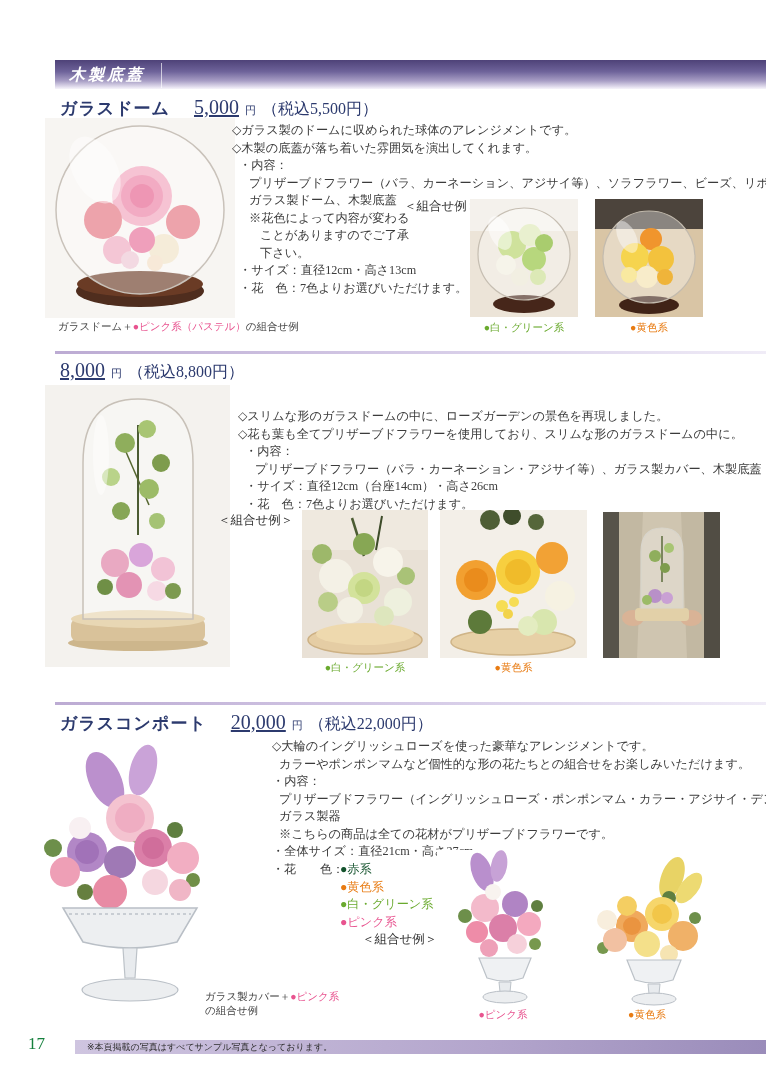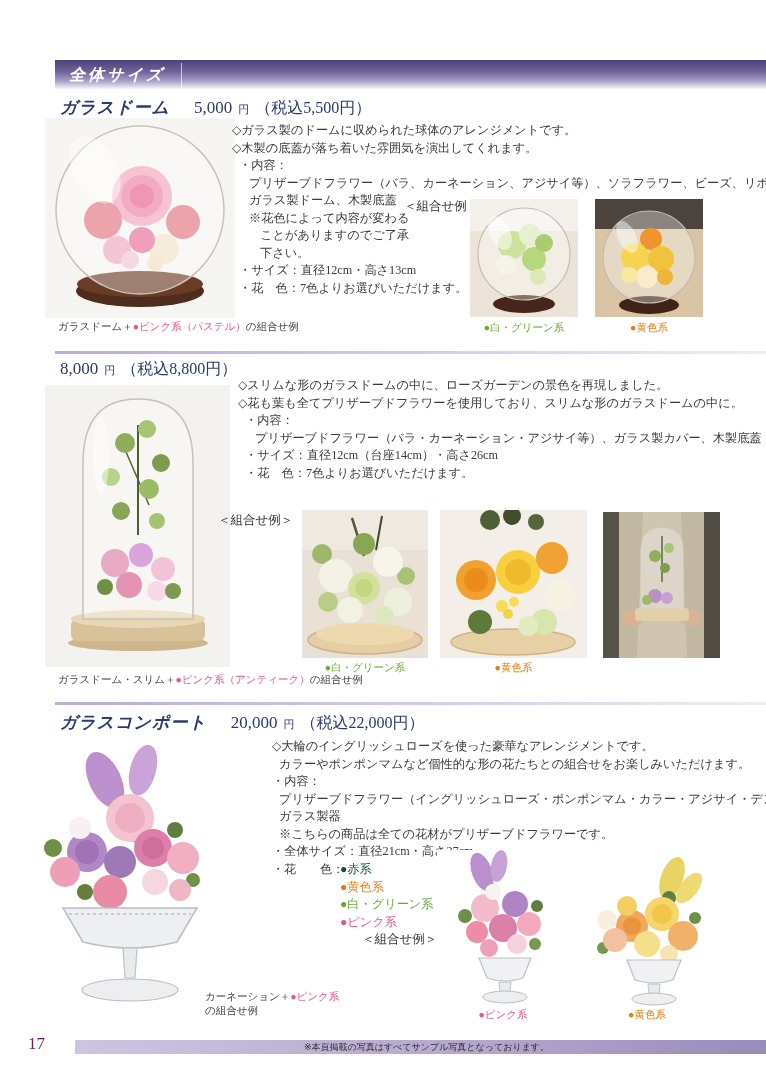--- a/index.html
+++ b/index.html
@@ -6,22 +6,22 @@
   .page{position:relative;width:766px;height:1084px;background:#ffffff;overflow:hidden;
         font-family:"Liberation Serif","DejaVu Serif",serif;color:#3a3a3a;}
   
   .banner{position:absolute;left:55px;top:60px;right:0;height:29px;
           background:linear-gradient(to bottom,#4e4278 0%,#6e639a 40%,#a89ec5 72%,#e9e5f2 95%,#f6f4fa 100%);}
   .banner-titlebox{display:inline-block;margin-left:10px;margin-top:3px;padding:2px 16px 2px 4px;
           border-right:1px solid rgba(255,255,255,.65);}
   .banner-title{color:#ffffff;font-size:16px;font-weight:bold;font-style:italic;letter-spacing:3px;}
   
   .sec-row{position:absolute;display:flex;align-items:baseline;gap:6px;color:#2c3a6e;white-space:nowrap;}
-  .sec-name{font-size:17px;font-weight:bold;font-style:italic;letter-spacing:1px;margin-right:18px;}
-  .sec-price{font-size:17px;}
+  .sec-name{font-size:17px;font-weight:bold;letter-spacing:1px;margin-right:18px;}
+  .sec-price{font-size:20px;text-decoration:underline;}
   .sec-yen{font-size:11px;}
   .sec-tax{font-size:16px;}
   
   .desc{position:absolute;font-size:12.2px;line-height:17.5px;color:#3b3b3b;}
   .ln{white-space:nowrap;}
   .i1{padding-left:7px;}
   .i2{padding-left:17px;}
   .i3{padding-left:28px;}
   .combo{position:absolute;font-size:12.5px;color:#333;white-space:nowrap;}
   
@@ -36,35 +36,35 @@
   .fc-label{position:absolute;font-size:12px;color:#3b3b3b;white-space:nowrap;}
   .fc-list{position:absolute;font-size:12.2px;line-height:17.5px;white-space:nowrap;}
   .c-red{color:#14532d;}
   .c-orange{color:#e87b12;}
   .c-green{color:#6aaa2e;}
   .c-pink{color:#e8538f;}
   
   .divider{position:absolute;left:55px;right:0;height:3px;
            background:linear-gradient(to right,#bcabd3 0%,#d7cde8 55%,#f0ecf7 100%);}
   
-  .page-num{position:absolute;left:28px;top:1034px;font-size:17px;color:#701a75;}
+  .page-num{position:absolute;left:28px;top:1034px;font-size:17px;color:#15803d;}
   .foot-bar{position:absolute;left:75px;right:0;top:1040px;height:14px;
             background:linear-gradient(to right,#cfc5e0 0%,#b3a5cc 60%,#9a8cba 100%);}
   .foot-note{font-family:"Liberation Sans","DejaVu Sans",sans-serif;font-size:9px;line-height:14px;
-             color:#2c2c2c;padding-left:12px;white-space:nowrap;text-align:center;}
+             color:#2c2c2c;padding-left:12px;white-space:nowrap;}
   .photo{position:absolute;}
 </style>
 </head>
 <body>
 
 <div class="page">
 
   <div class="banner">
     <span class="banner-titlebox">
-      <span class="banner-title">全体サイズ</span>
+      <span class="banner-title">木製底蓋</span>
     </span>
   </div>
 
   <div class="sec-row" style="left:60px;top:96px">
     <span class="sec-name">ガラスドーム</span>
     <span class="sec-price">5,000</span>
     <span class="sec-yen">円</span>
     <span class="sec-tax">（税込5,500円）</span>
   </div>
 
@@ -163,21 +163,21 @@
     <circle cx="70" cy="178" r="14" fill="#e9a9c2"></circle>
     <circle cx="96" cy="170" r="12" fill="#d9a5da"></circle>
     <circle cx="118" cy="184" r="12" fill="#f2c3d6"></circle>
     <circle cx="84" cy="200" r="13" fill="#e393b4"></circle>
     <circle cx="112" cy="206" r="10" fill="#f6d9e4"></circle>
     <circle cx="60" cy="202" r="8" fill="#6f8f46"></circle>
     <circle cx="128" cy="206" r="8" fill="#7d9a50"></circle>
     <ellipse cx="56" cy="70" rx="8" ry="40" fill="#ffffff" opacity="0.45"></ellipse>
   </svg>
 
-  <div class="desc" style="left:238px;top:377px">
+  <div class="desc" style="left:238px;top:408px">
     <div class="ln">◇スリムな形のガラスドームの中に、ローズガーデンの景色を再現しました。</div>
     <div class="ln">◇花も葉も全てプリザーブドフラワーを使用しており、スリムな形のガラスドームの中に。</div>
     <div class="ln i1">・内容：</div>
     <div class="ln i2">プリザーブドフラワー（バラ・カーネーション・アジサイ等）、ガラス製カバー、木製底蓋</div>
     <div class="ln i1">・サイズ：直径12cm（台座14cm）・高さ26cm</div>
     <div class="ln i1">・花　色：7色よりお選びいただけます。</div>
   </div>
 
   <div class="combo" style="left:218px;top:512px">＜組合せ例＞</div>
 
@@ -235,23 +235,20 @@
     <path d="M38,40 Q38,16 59,16 Q80,16 80,40 L80,96 L38,96 Z" fill="#ffffff" fill-opacity="0.3" stroke="#d8d5cc" stroke-width="1.2"></path>
     <line x1="59" y1="24" x2="59" y2="70" stroke="#5b6b3c" stroke-width="1.5"></line>
     <circle cx="52" cy="44" r="6" fill="#8fae5c"></circle>
     <circle cx="66" cy="36" r="5" fill="#a8c573"></circle>
     <circle cx="62" cy="56" r="5" fill="#7e9c4d"></circle>
     <circle cx="52" cy="84" r="7" fill="#b890c8"></circle>
     <circle cx="64" cy="86" r="6" fill="#c9a0d4"></circle>
     <circle cx="44" cy="88" r="5" fill="#9cbb67"></circle>
   </svg>
 
-  <div class="cap" style="left:58px;top:673px">
-    <span>ガラスドーム・スリム＋</span><span class="accent-pink">●ピンク系（アンティーク）</span><span>の組合せ例</span>
-  </div>
 
   <div class="divider" style="top:702px"></div>
 
   <div class="sec-row" style="left:60px;top:711px">
     <span class="sec-name">ガラスコンポート</span>
     <span class="sec-price">20,000</span>
     <span class="sec-yen">円</span>
     <span class="sec-tax">（税込22,000円）</span>
   </div>
 
@@ -342,21 +339,21 @@
     <circle cx="50" cy="50" r="10" fill="#f4ce62"></circle>
     <circle cx="92" cy="98" r="9" fill="#f6e4b2"></circle>
     <path d="M50,104 L104,104 L96,124 Q77,130 58,124 Z" fill="#eff1f3" stroke="#bcc2c8" stroke-width="1.2"></path>
     <path d="M71,128 L83,128 L82,138 L72,138 Z" fill="#e8ebee" stroke="#bcc2c8" stroke-width="1"></path>
     <ellipse cx="77" cy="143" rx="22" ry="6" fill="#eceef0" stroke="#b9bfc6" stroke-width="1"></ellipse>
   </svg>
   <div class="cap cap-center cap-orange" style="left:577px;top:1008px;width:140px">●黄色系</div>
 
   <div class="cap" style="left:205px;top:990px">
     <div>
-      <span>カーネーション＋</span><span class="accent-pink">●ピンク系</span>
+      <span>ガラス製カバー＋</span><span class="accent-pink">●ピンク系</span>
     </div>
     <div>の組合せ例</div>
   </div>
 
   <div class="page-num">17</div>
   <div class="foot-bar">
     <div class="foot-note">※本頁掲載の写真はすべてサンプル写真となっております。</div>
   </div>
 
 </div>

